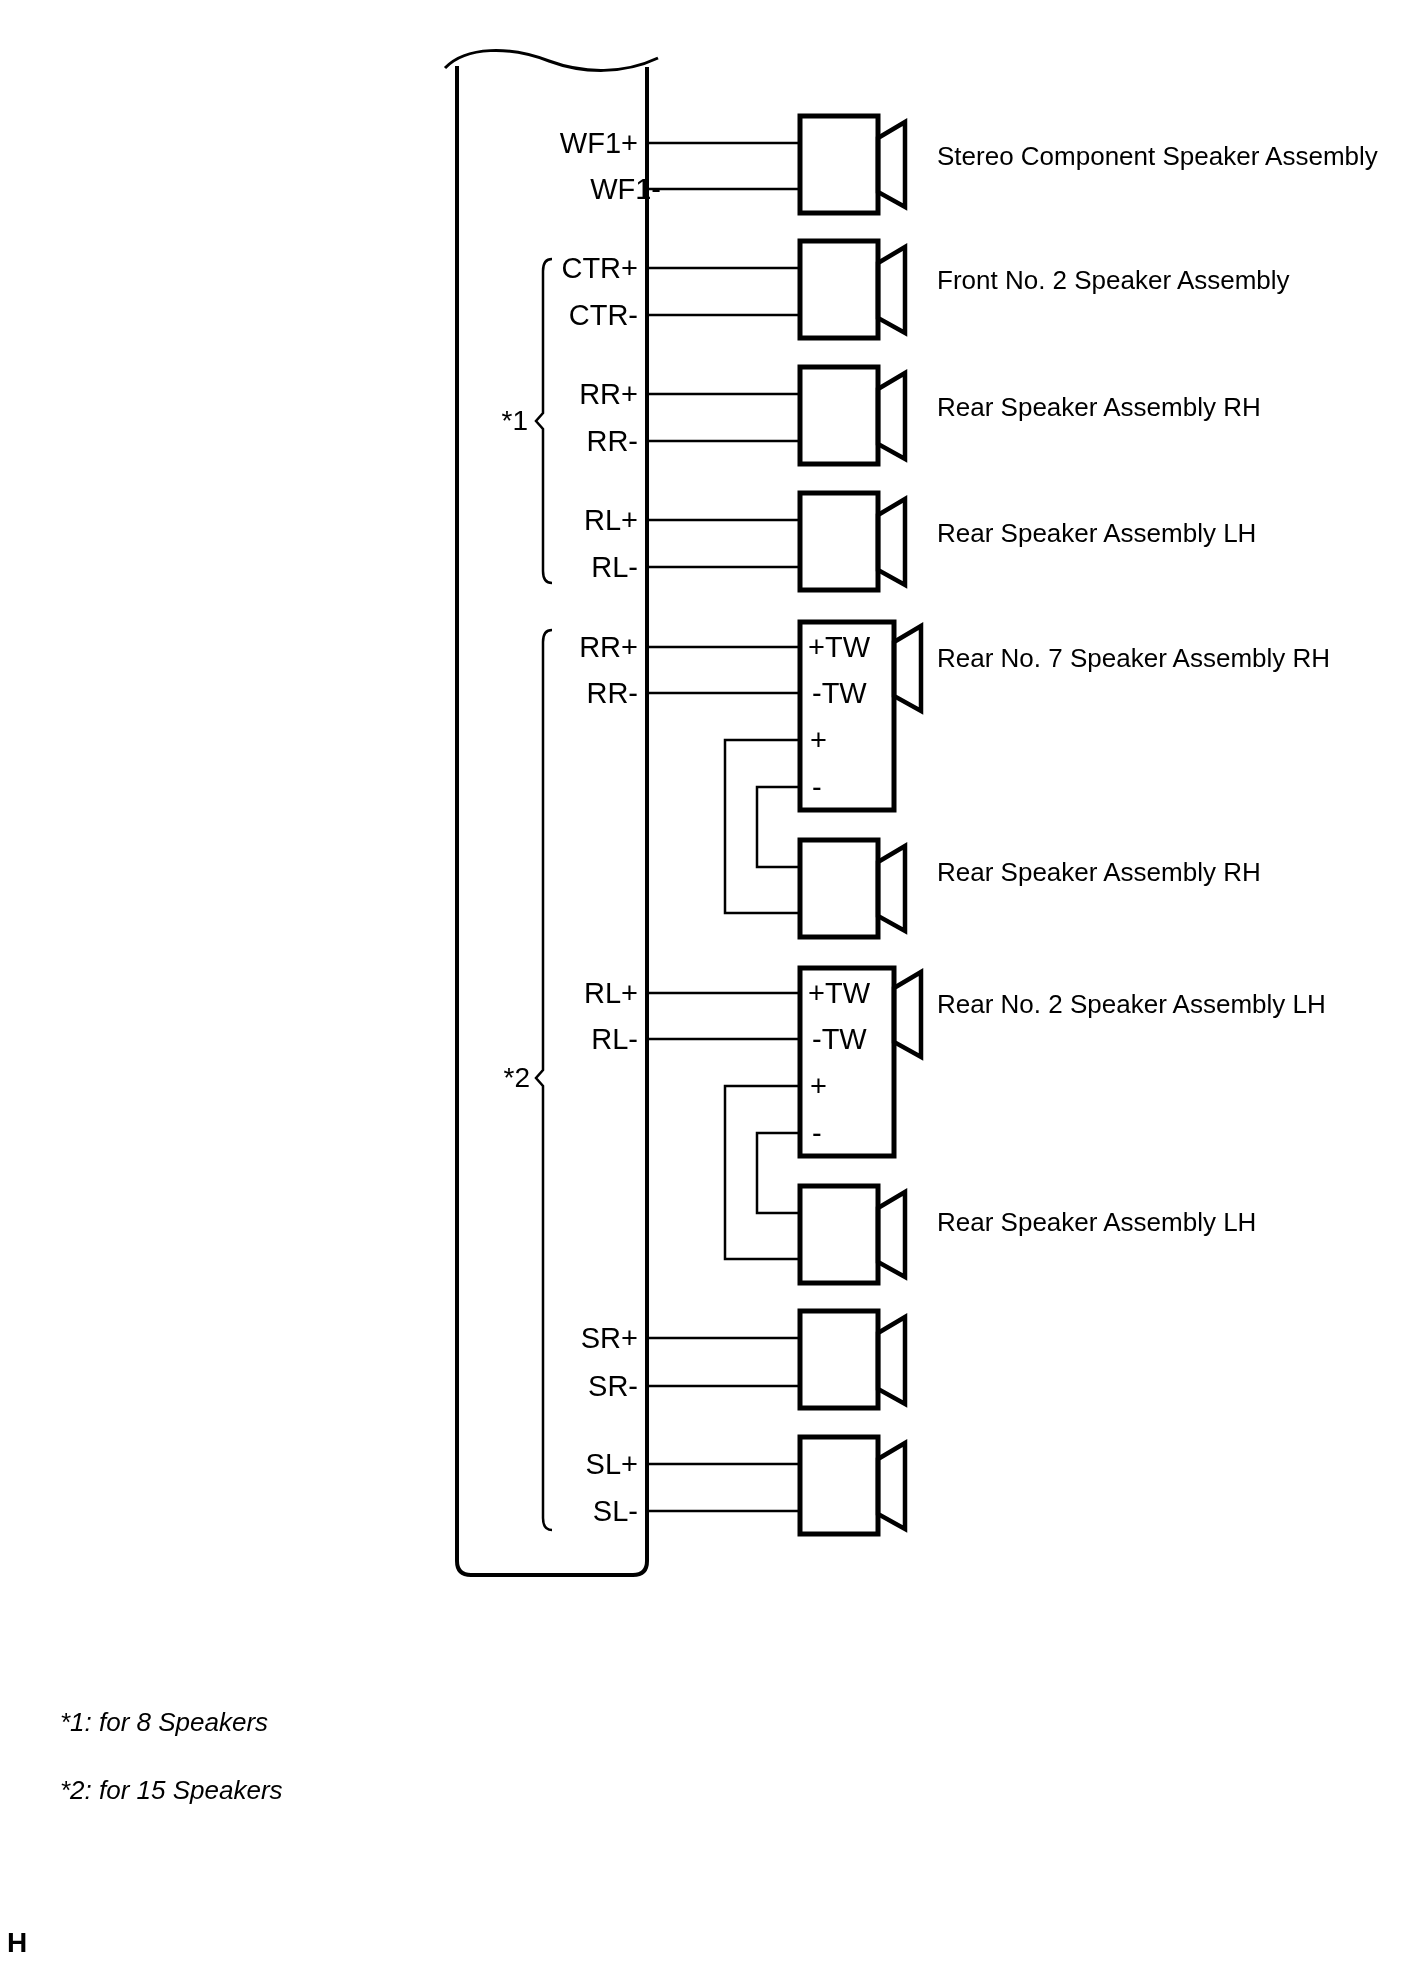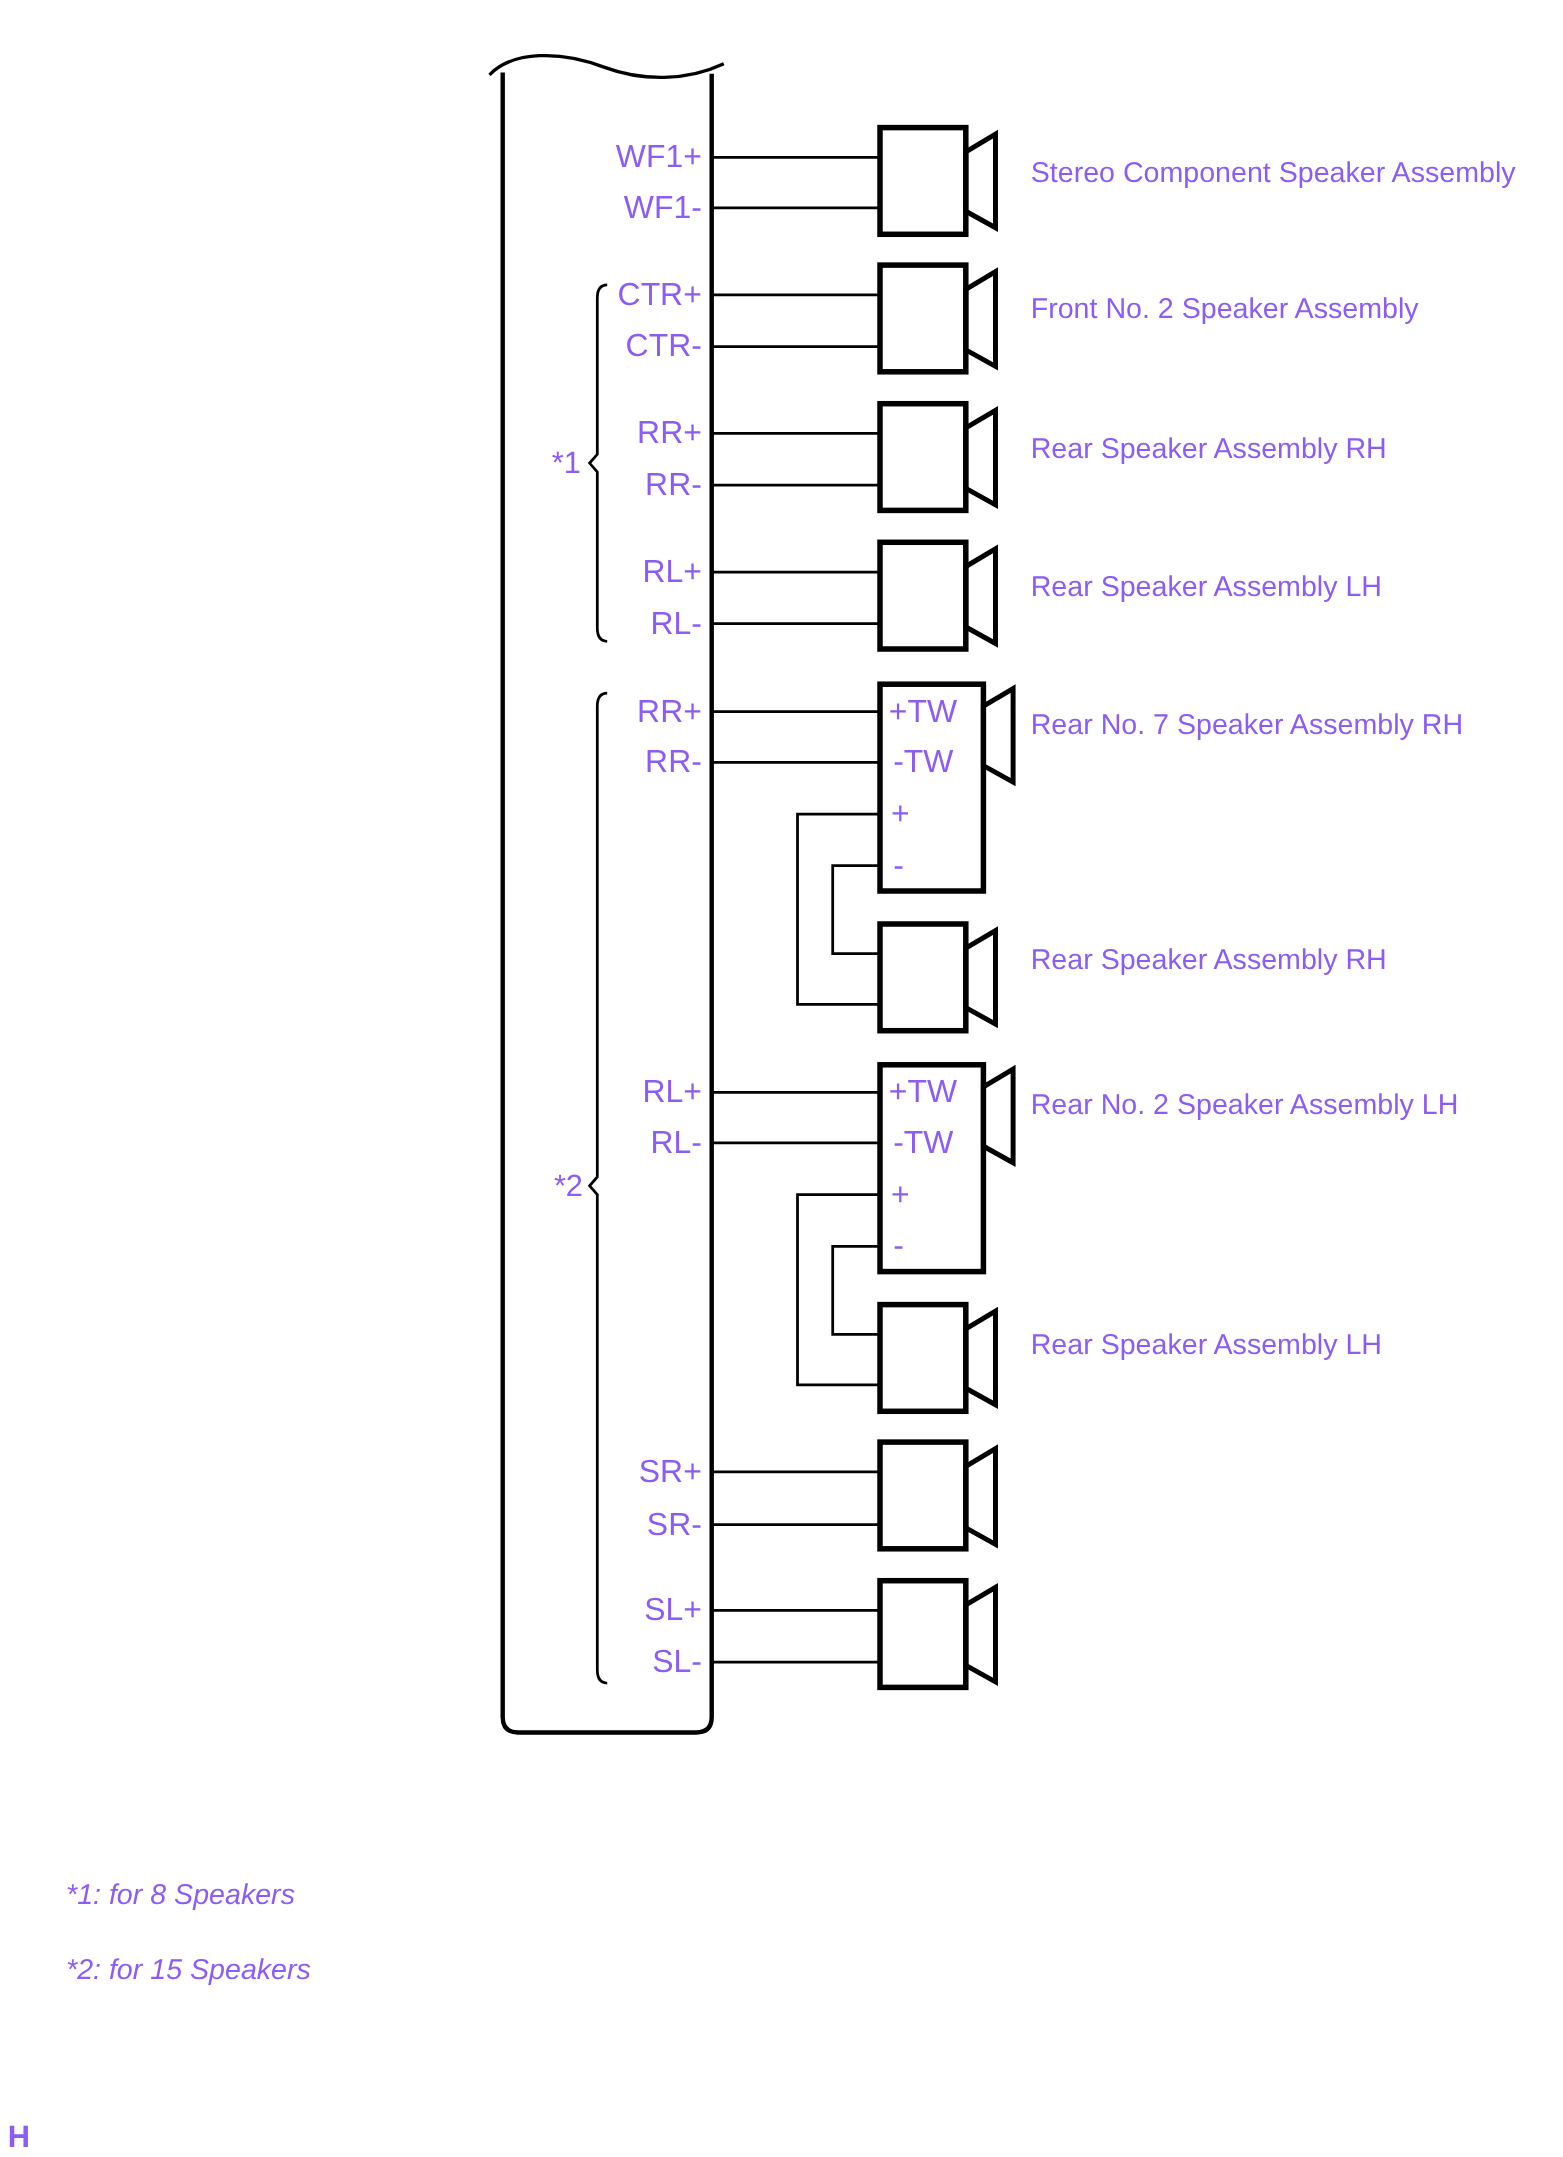--- a/index.html
+++ b/index.html
@@ -1,18 +1,18 @@
 <!DOCTYPE html>
 <html><head>
 <meta charset="utf-8">
 <style>
   html,body{margin:0;padding:0;background:#ffffff;}
   .stage{
     position:relative;width:1421px;height:1961px;background:#ffffff;
-    font-family:"Liberation Sans",sans-serif;color:#8b5cf6;overflow:hidden;
+    font-family:"Liberation Sans",sans-serif;color:#000000;overflow:hidden;
   }
   .stage svg{position:absolute;left:0;top:0;}
   .t{position:absolute;white-space:nowrap;}
   .term{font-size:29px;line-height:32px;text-align:right;}
   .twterm{font-size:29px;line-height:32px;text-align:right;}
   .spk{font-size:26px;line-height:30px;text-align:right;}
   .amp-label{font-size:26px;line-height:33px;}
   .note{font-size:26px;line-height:30px;font-style:italic;}
   .brtag{font-size:28px;line-height:34px;text-align:right;}
   .pageletter{font-size:28px;line-height:30px;font-weight:bold;}
@@ -83,21 +83,21 @@
     </g>
 
     <g>
       <path d="M647,1464 H800 M647,1511 H800" stroke="#000" stroke-width="2.5" fill="none"></path>
       <rect x="800" y="1437" width="78" height="97" fill="none" stroke="#000" stroke-width="5"></rect>
       <polygon points="878,1459 905,1443 905,1529 878,1514" fill="none" stroke="#000" stroke-width="4.5"></polygon>
     </g>
   </svg>
 
   <div class="t term" style="top:127px;right:783px">WF1+</div>
-  <div class="t term" style="top:173px;right:783px">WF1-</div>
+  <div class="t term" style="top:173px;right:760px">WF1-</div>
   <div class="t term" style="top:252px;right:783px">CTR+</div>
   <div class="t term" style="top:299px;right:783px">CTR-</div>
   <div class="t term" style="top:378px;right:783px">RR+</div>
   <div class="t term" style="top:425px;right:783px">RR-</div>
   <div class="t term" style="top:504px;right:783px">RL+</div>
   <div class="t term" style="top:551px;right:783px">RL-</div>
   <div class="t term" style="top:631px;right:783px">RR+</div>
   <div class="t term" style="top:677px;right:783px">RR-</div>
   <div class="t term" style="top:977px;right:783px">RL+</div>
   <div class="t term" style="top:1023px;right:783px">RL-</div>

